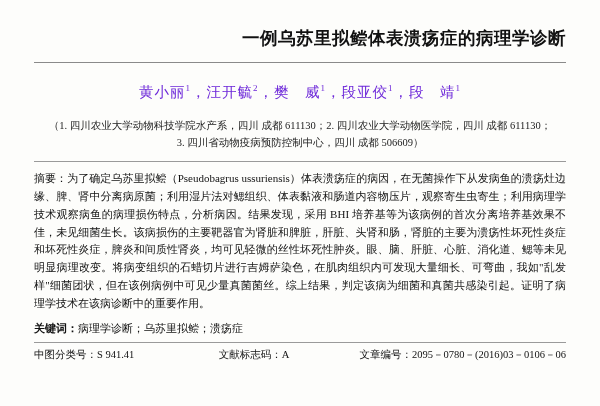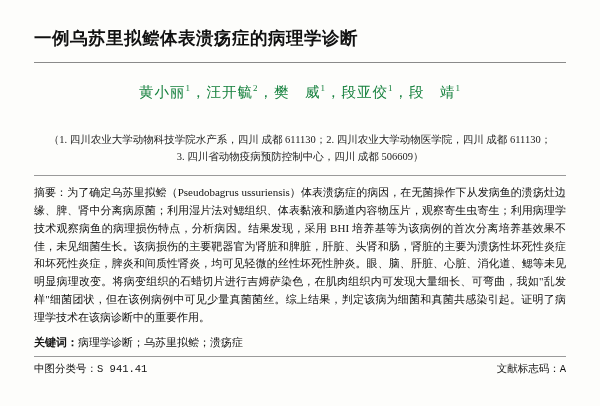--- a/index.html
+++ b/index.html
@@ -16,51 +16,51 @@
   }
   .page {
     position: relative;
     width: 600px;
     height: 406px;
     box-sizing: border-box;
     padding: 18px 34px 10px 34px;
     background: #fdfdfb;
   }
   .title {
-    text-align: left;
+    text-align: right;
     font-size: 17.5px;
     font-weight: bold;
     letter-spacing: 0.5px;
     margin: 8px 0 0 0;
     color: #111;
   }
   .title-rule {
     width: 100%;
     height: 1px;
     background: #8a8a8a;
     margin: 12px 0 0 0;
   }
   .authors {
     margin-top: 16px;
     text-align: center;
     font-size: 14.5px;
     line-height: 1.9;
-    color: #15803d;
+    color: #6d28d9;
   }
   .authors .line {
     display: block;
     letter-spacing: 1px;
   }
   sup {
     font-size: 9px;
     vertical-align: super;
     line-height: 0;
   }
   .affil {
-    margin-top: 24px;
+    margin-top: 10px;
     text-align: center;
     font-size: 10.5px;
     line-height: 1.65;
     color: #222;
   }
   .affil .line {
     display: block;
   }
   .sep-rule {
     width: 100%;
@@ -92,21 +92,20 @@
     height: 1px;
     background: #9a9a9a;
     margin: 6px 0 5px 0;
   }
   .footer {
     display: flex;
     justify-content: space-between;
     align-items: baseline;
     font-size: 10.5px;
     color: #111;
-    font-family: Liberation Mono, monospace;
   }
   .footer > div {
     white-space: nowrap;
   }
   .footer .f-mid {
     margin-left: 20px;
   }
   .footer .f-right {
     margin-left: 6px;
   }
@@ -139,15 +138,16 @@
 
   <div class="keywords">
     <span class="lbl">关键词：</span><span>病理学诊断；乌苏里拟鲿；溃疡症</span>
   </div>
 
   <div class="bottom-rule"></div>
 
   <div class="footer">
     <div class="f-left">中图分类号：S 941.41</div>
     <div class="f-mid">文献标志码：A</div>
+    <div class="f-right">文章编号：2095－0780－(2016)03－0106－06</div>
   </div>
 
 </div>
 
 </body></html>

